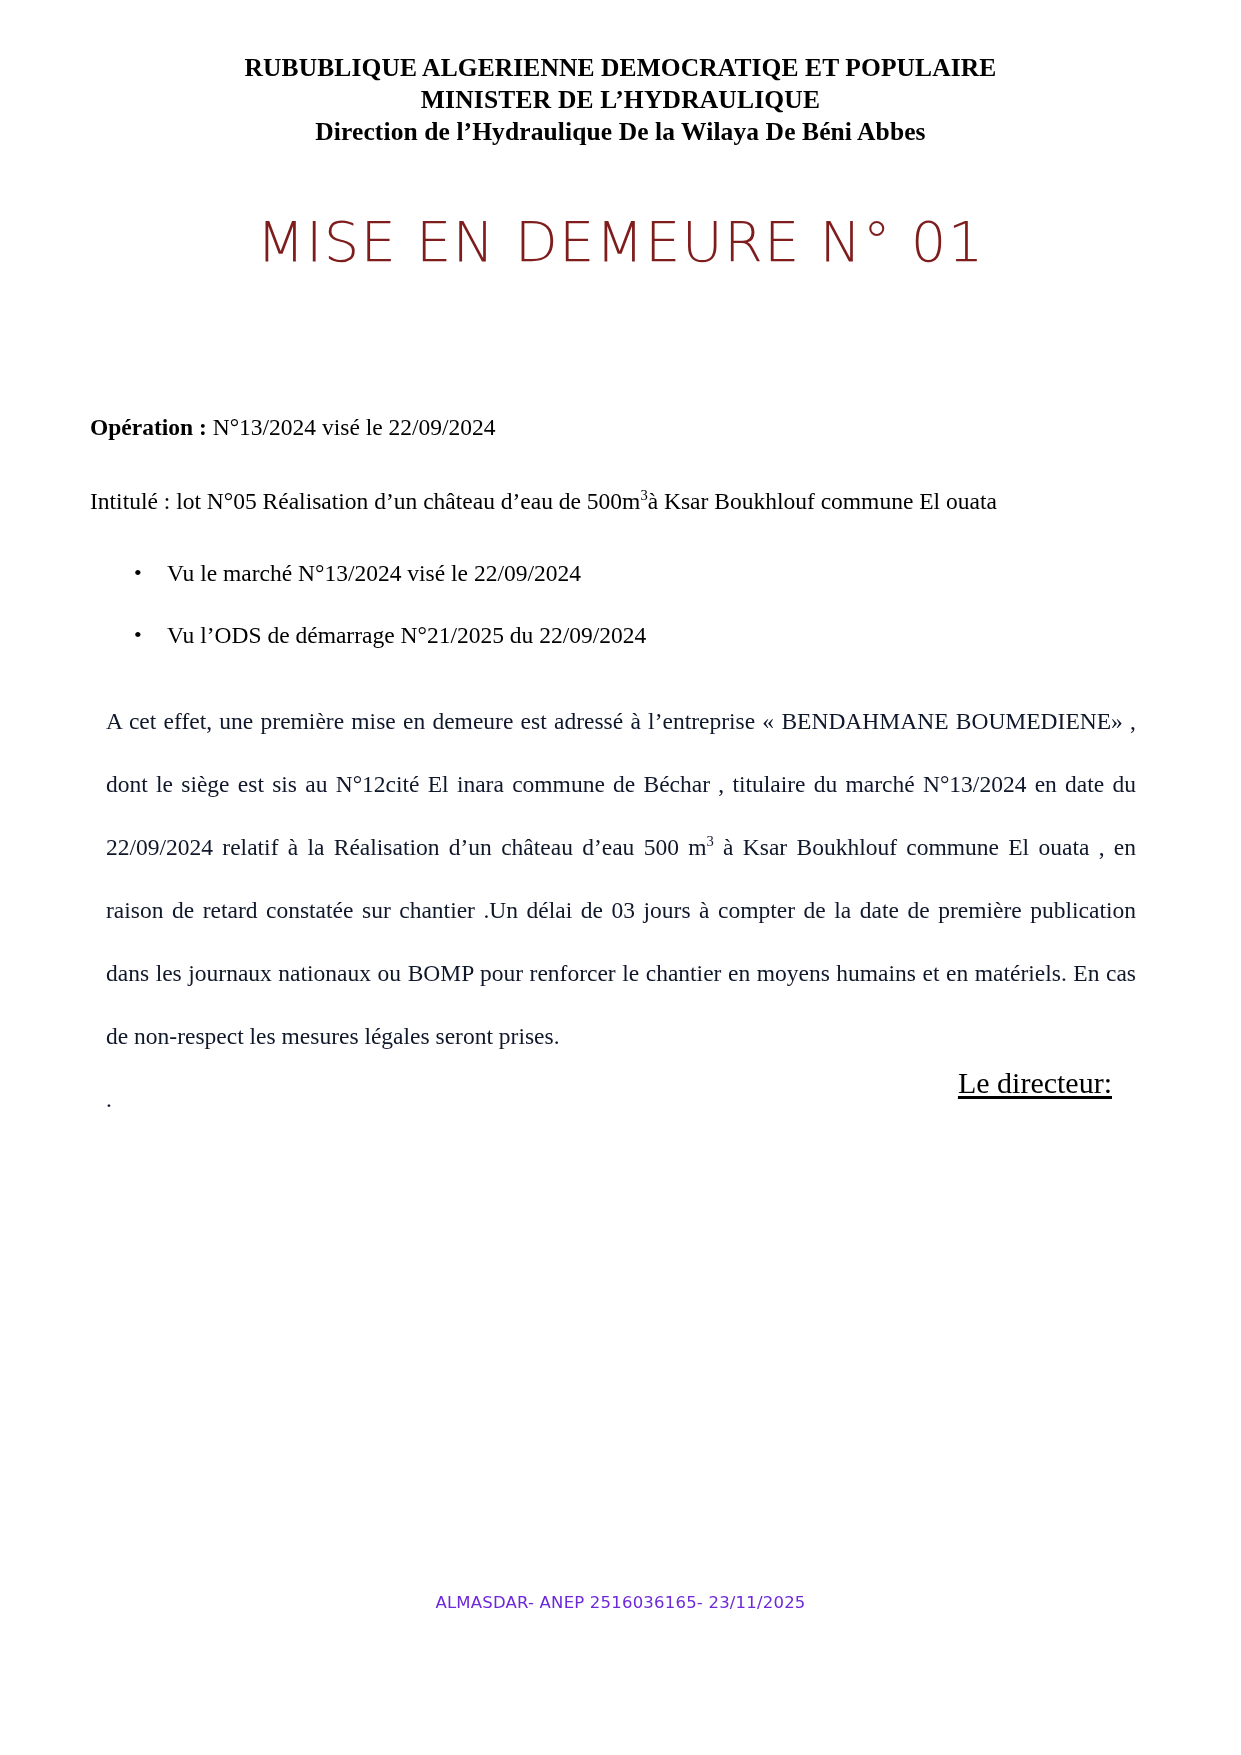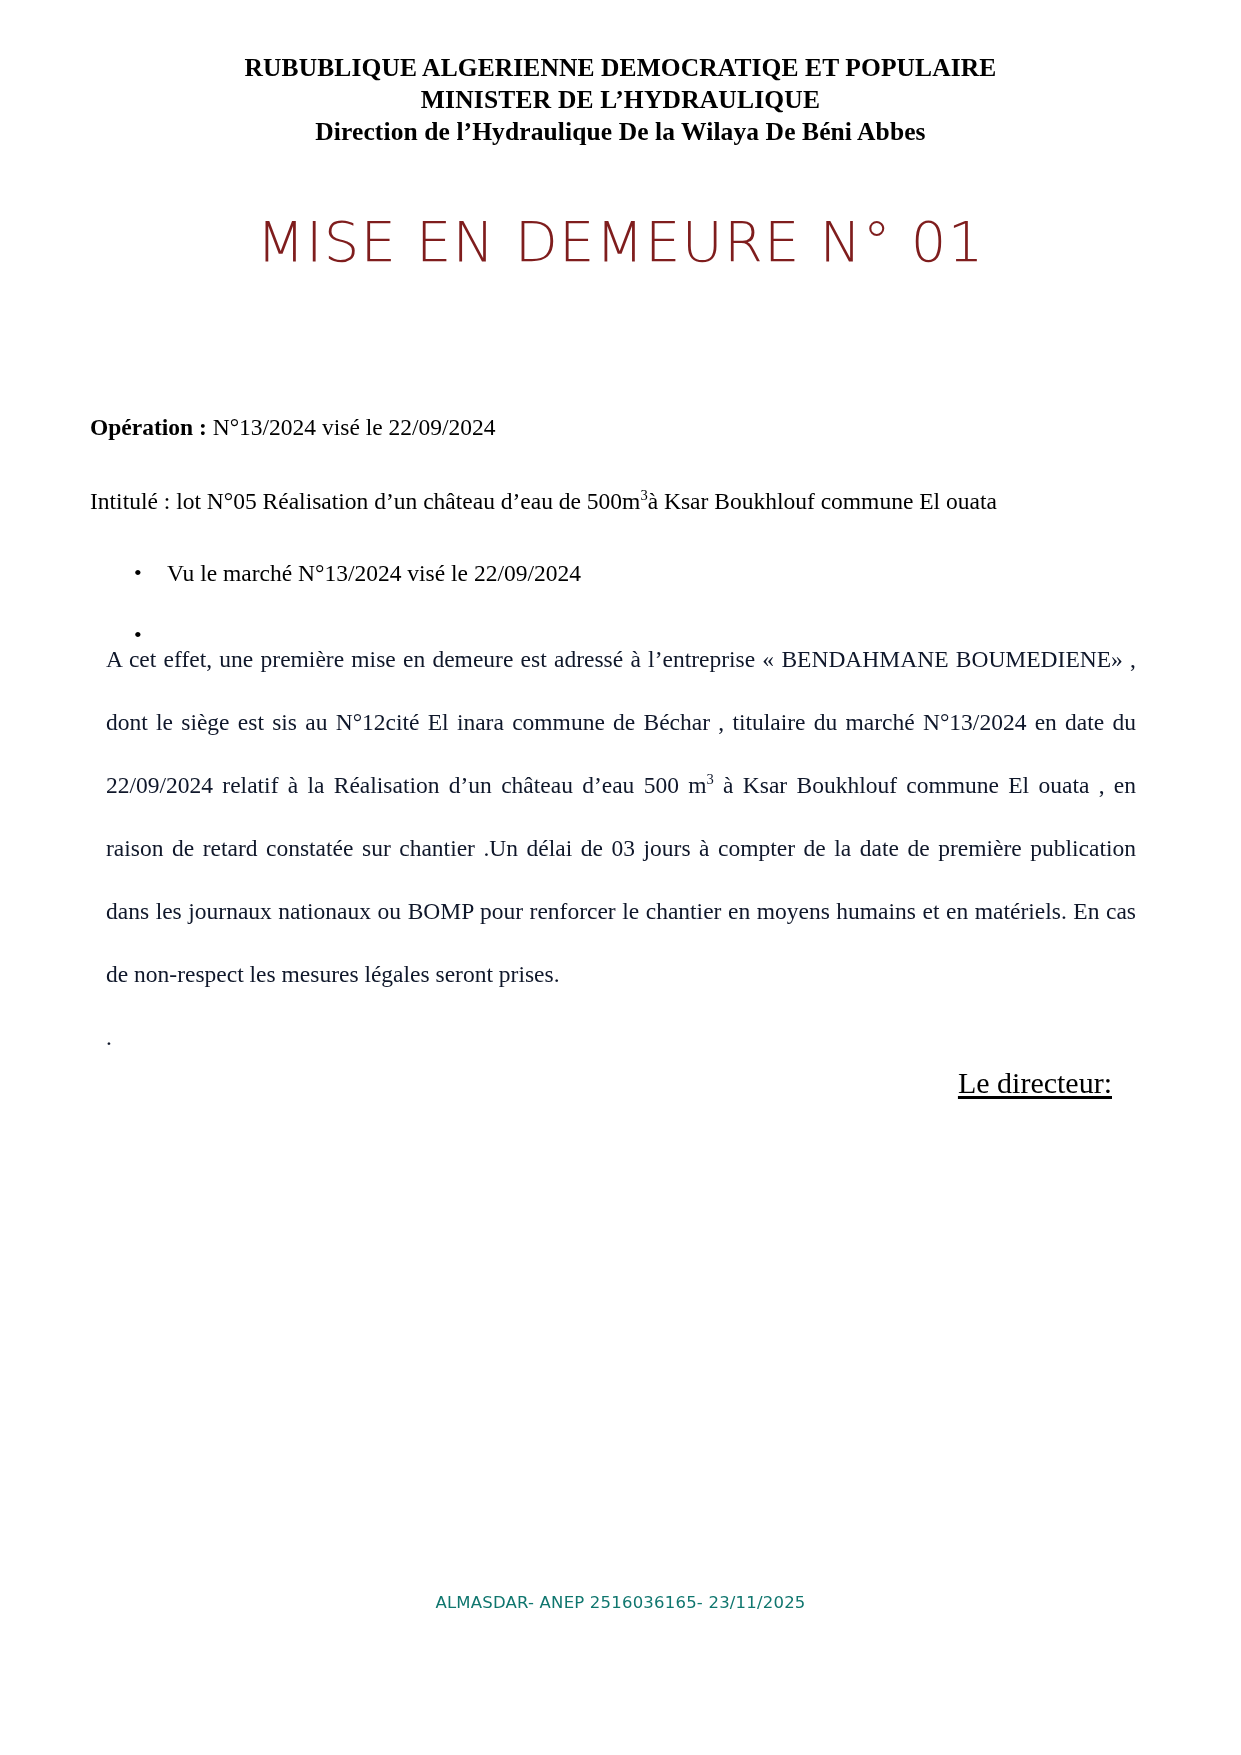--- a/index.html
+++ b/index.html
@@ -137,21 +137,21 @@
   
   .footer {
     position: absolute;
     left: 0;
     top: 1592px;
     width: 1241px;
     text-align: center;
     font-family: "DejaVu Sans", "Liberation Sans", sans-serif;
     font-size: 16.5px;
     line-height: 22px;
-    color: #0f766e;
+    color: #6d28d9;
     letter-spacing: 0.2px;
   }
 </style>
 </head>
 <body>
 
 <div class="page">
 
   <div class="letterhead">
     <div class="lh-line l1">RUBUBLIQUE ALGERIENNE DEMOCRATIQE ET POPULAIRE</div>
@@ -171,20 +171,21 @@
       <span>Intitulé : lot N°05 Réalisation d’un château d’eau de 500m</span><sup>3</sup><span>à Ksar Boukhlouf commune El ouata</span>
     </div>
 
     <ul class="bullets">
       <li>
         <span class="bullet-dot">•</span>
         <span>Vu le marché N°13/2024 visé le 22/09/2024</span>
       </li>
       <li>
         <span class="bullet-dot">•</span>
+        <span>Vu l’ODS de démarrage N°21/2025 du 22/09/2024</span>
       </li>
     </ul>
 
     <p class="main-para">
       <span>A cet effet, une première mise en demeure est adressé à l’entreprise « BENDAHMANE BOUMEDIENE» , dont le siège est sis au N°12cité El inara commune de Béchar , titulaire du marché N°13/2024 en date du 22/09/2024 relatif à la Réalisation d’un château d’eau 500 m</span><sup>3</sup><span> à Ksar Boukhlouf commune El ouata  , en raison de retard constatée sur chantier .Un délai de 03 jours à compter de la date de première publication dans les journaux nationaux ou BOMP pour renforcer  le chantier en moyens humains et en matériels. En cas de non-respect les mesures légales seront prises.</span>
       <span class="tail-dot">.</span>
     </p>
   </div>
 
   <div class="signature">

